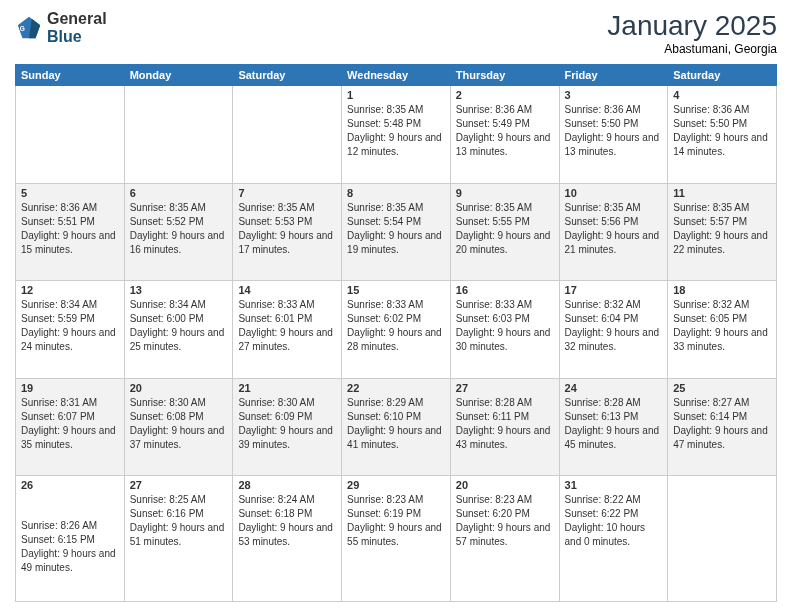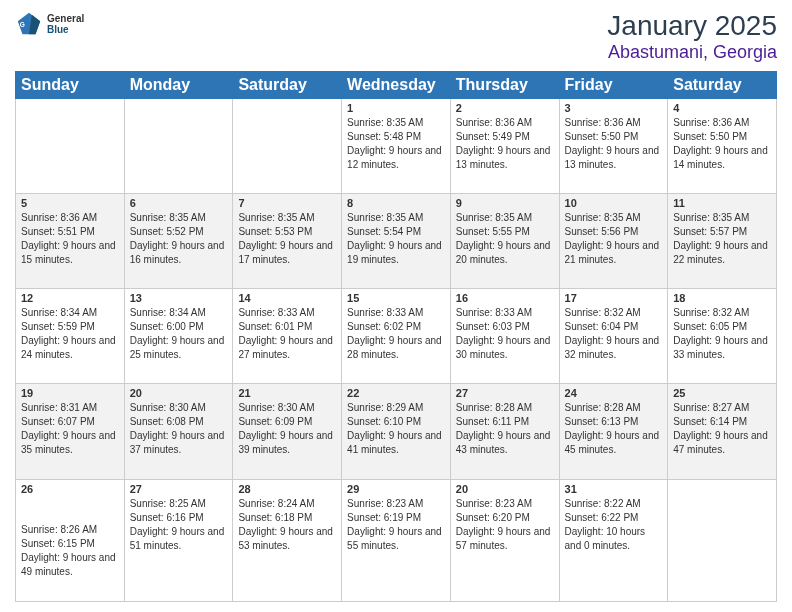--- a/index.html
+++ b/index.html
@@ -24,55 +24,55 @@
       margin-bottom: 8px;
     }
     .logo {
       display: flex;
       align-items: center;
       gap: 4px;
     }
     .logo-text {
       display: flex;
       flex-direction: column;
-      font-size: 10px;
+      font-size: 16px;
       font-weight: bold;
       line-height: 1.1;
     }
     .logo-general { color: #333; }
     .logo-blue { color: #1a5276; }
     .logo-icon {
       width: 28px;
       height: 28px;
     }
     .title-area {
       text-align: right;
     }
     .month-title {
       font-size: 28px;
       color: #2c3e50;
       font-weight: normal;
     }
     .location {
-      font-size: 18px;
-      color: #4c1d95;
+      font-size: 12px;
+      color: #000000;
     }
     .calendar {
       flex: 1;
       border: 1px solid #ccc;
       border-collapse: collapse;
       width: 100%;
       table-layout: fixed;
     }
     .calendar th {
       background-color: #2e75b6;
       color: white;
       text-align: left;
       padding: 4px 5px;
-      font-size: 16px;
+      font-size: 11px;
       font-weight: bold;
       border: 1px solid #2e75b6;
     }
     .calendar td {
       border: 1px solid #ccc;
       vertical-align: top;
       padding: 3px 5px;
       font-size: 9.5px;
       color: #333;
       height: 80px;

